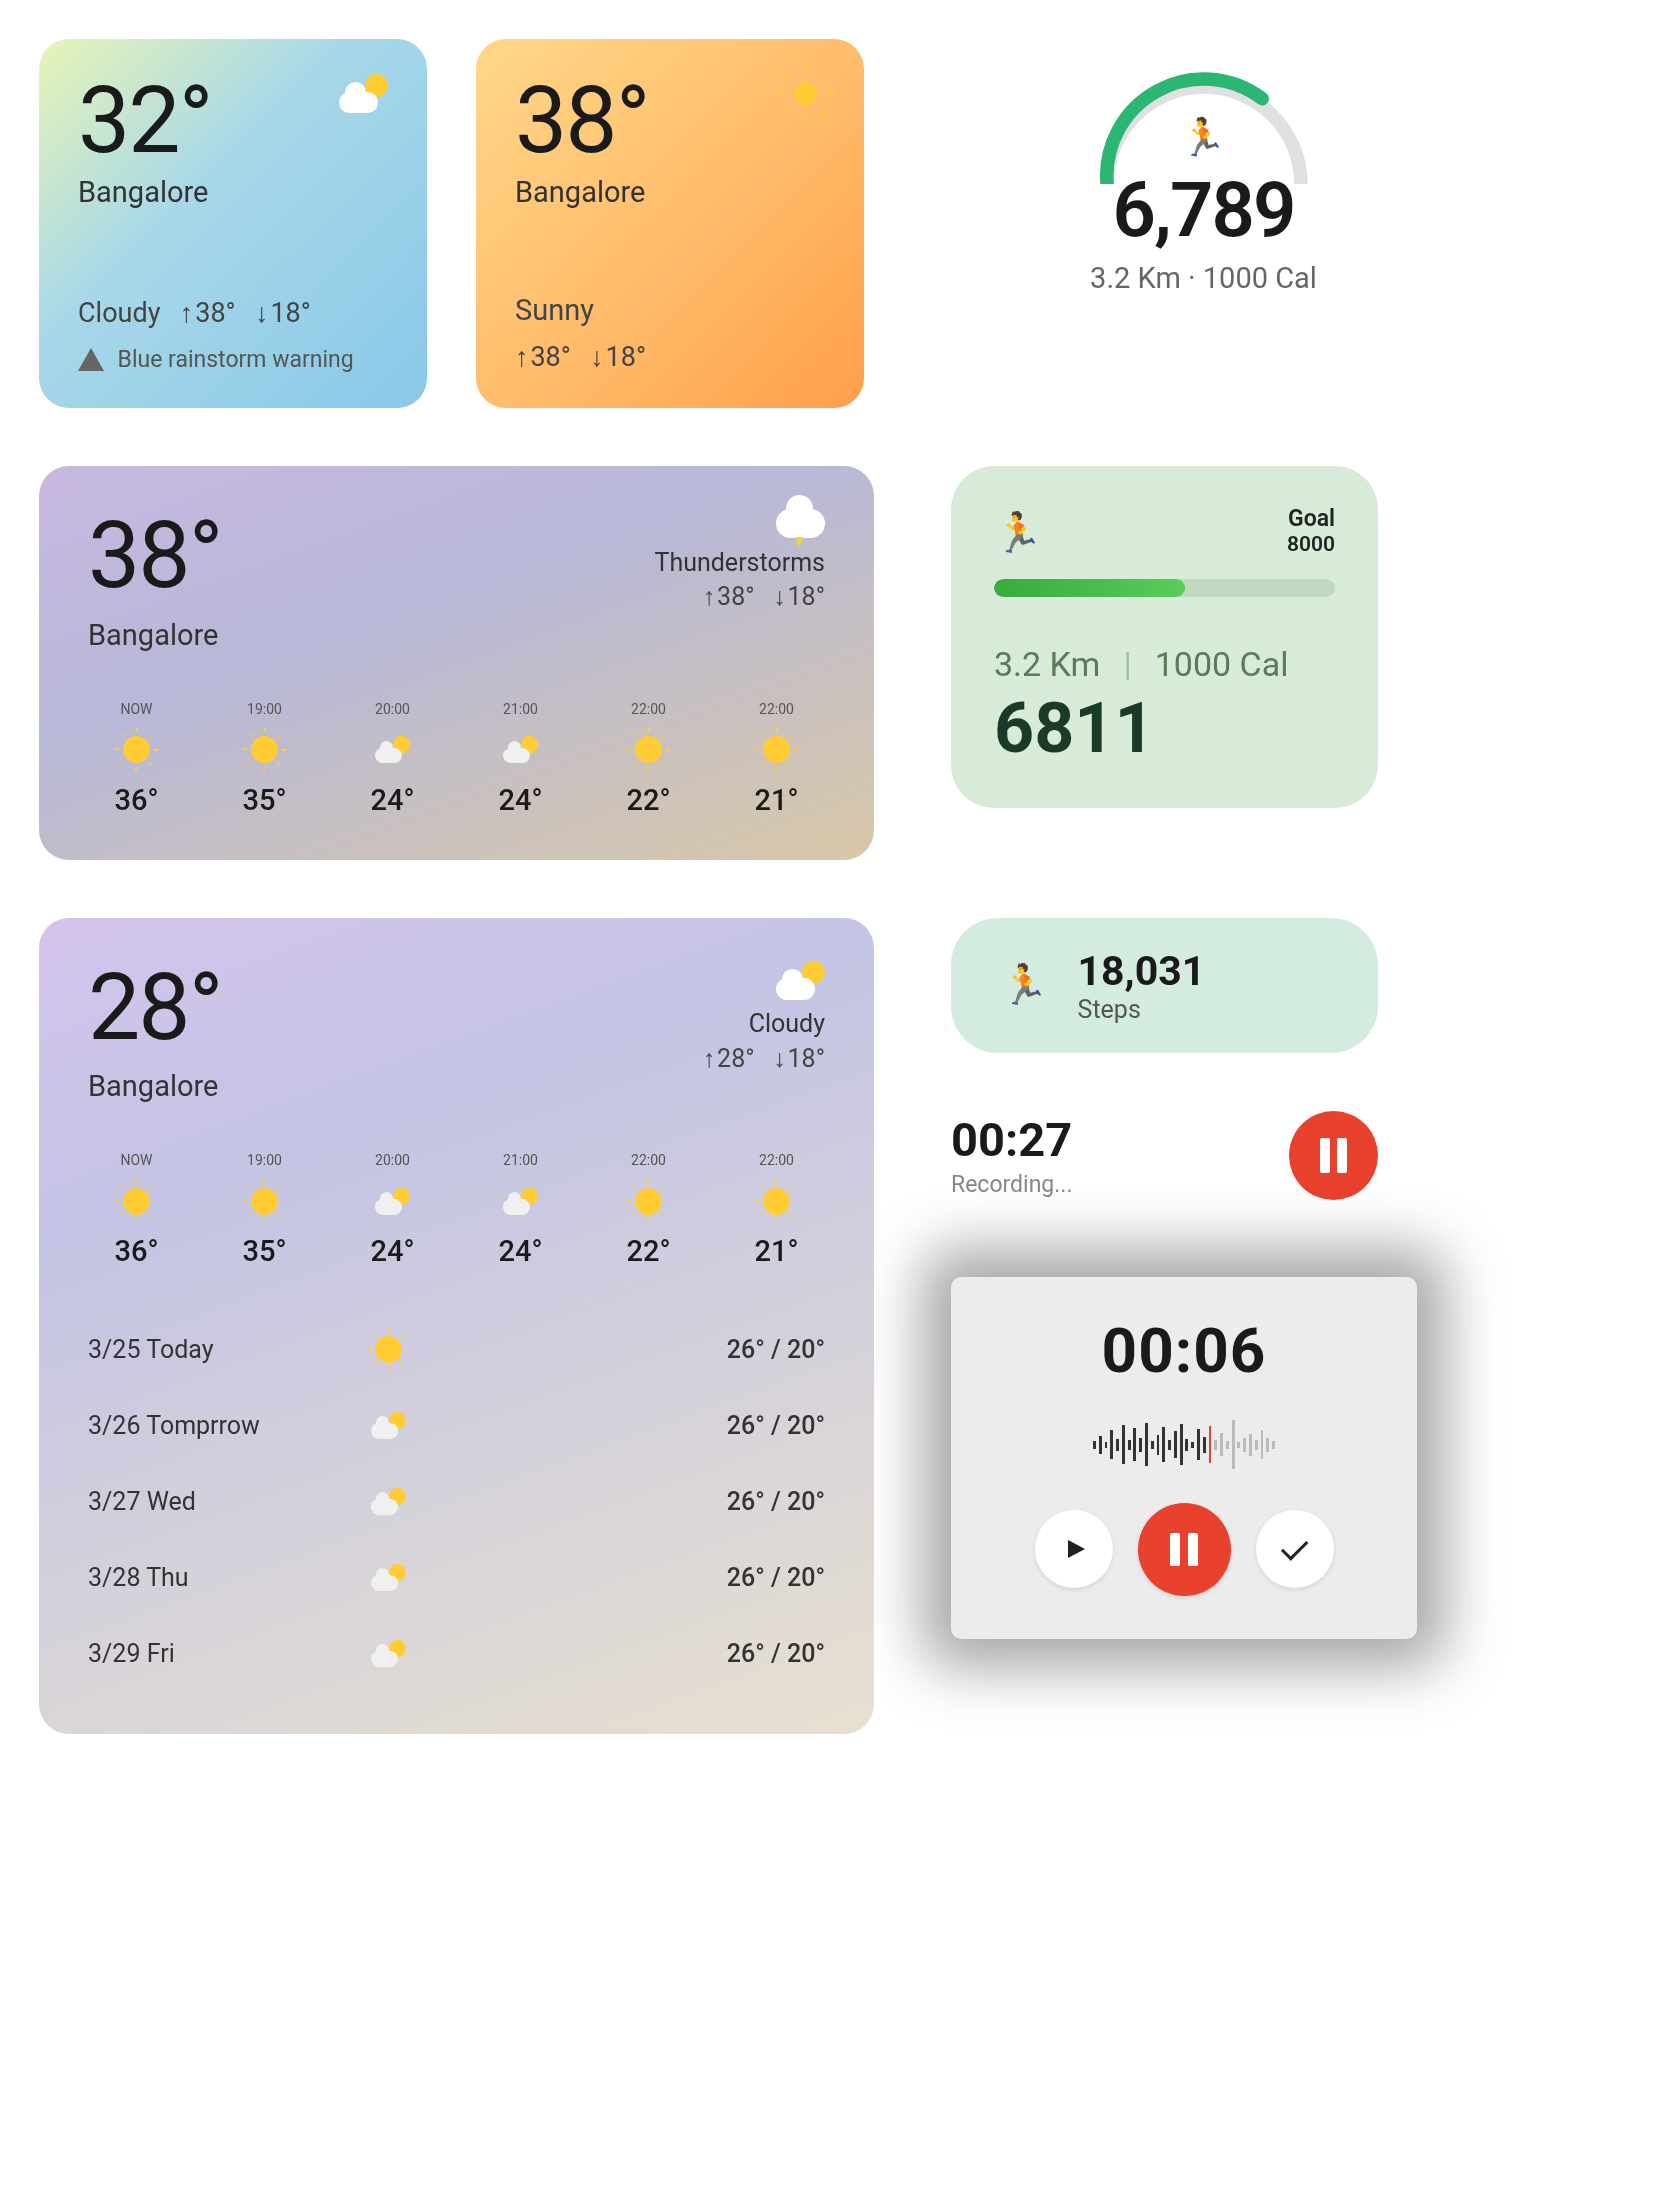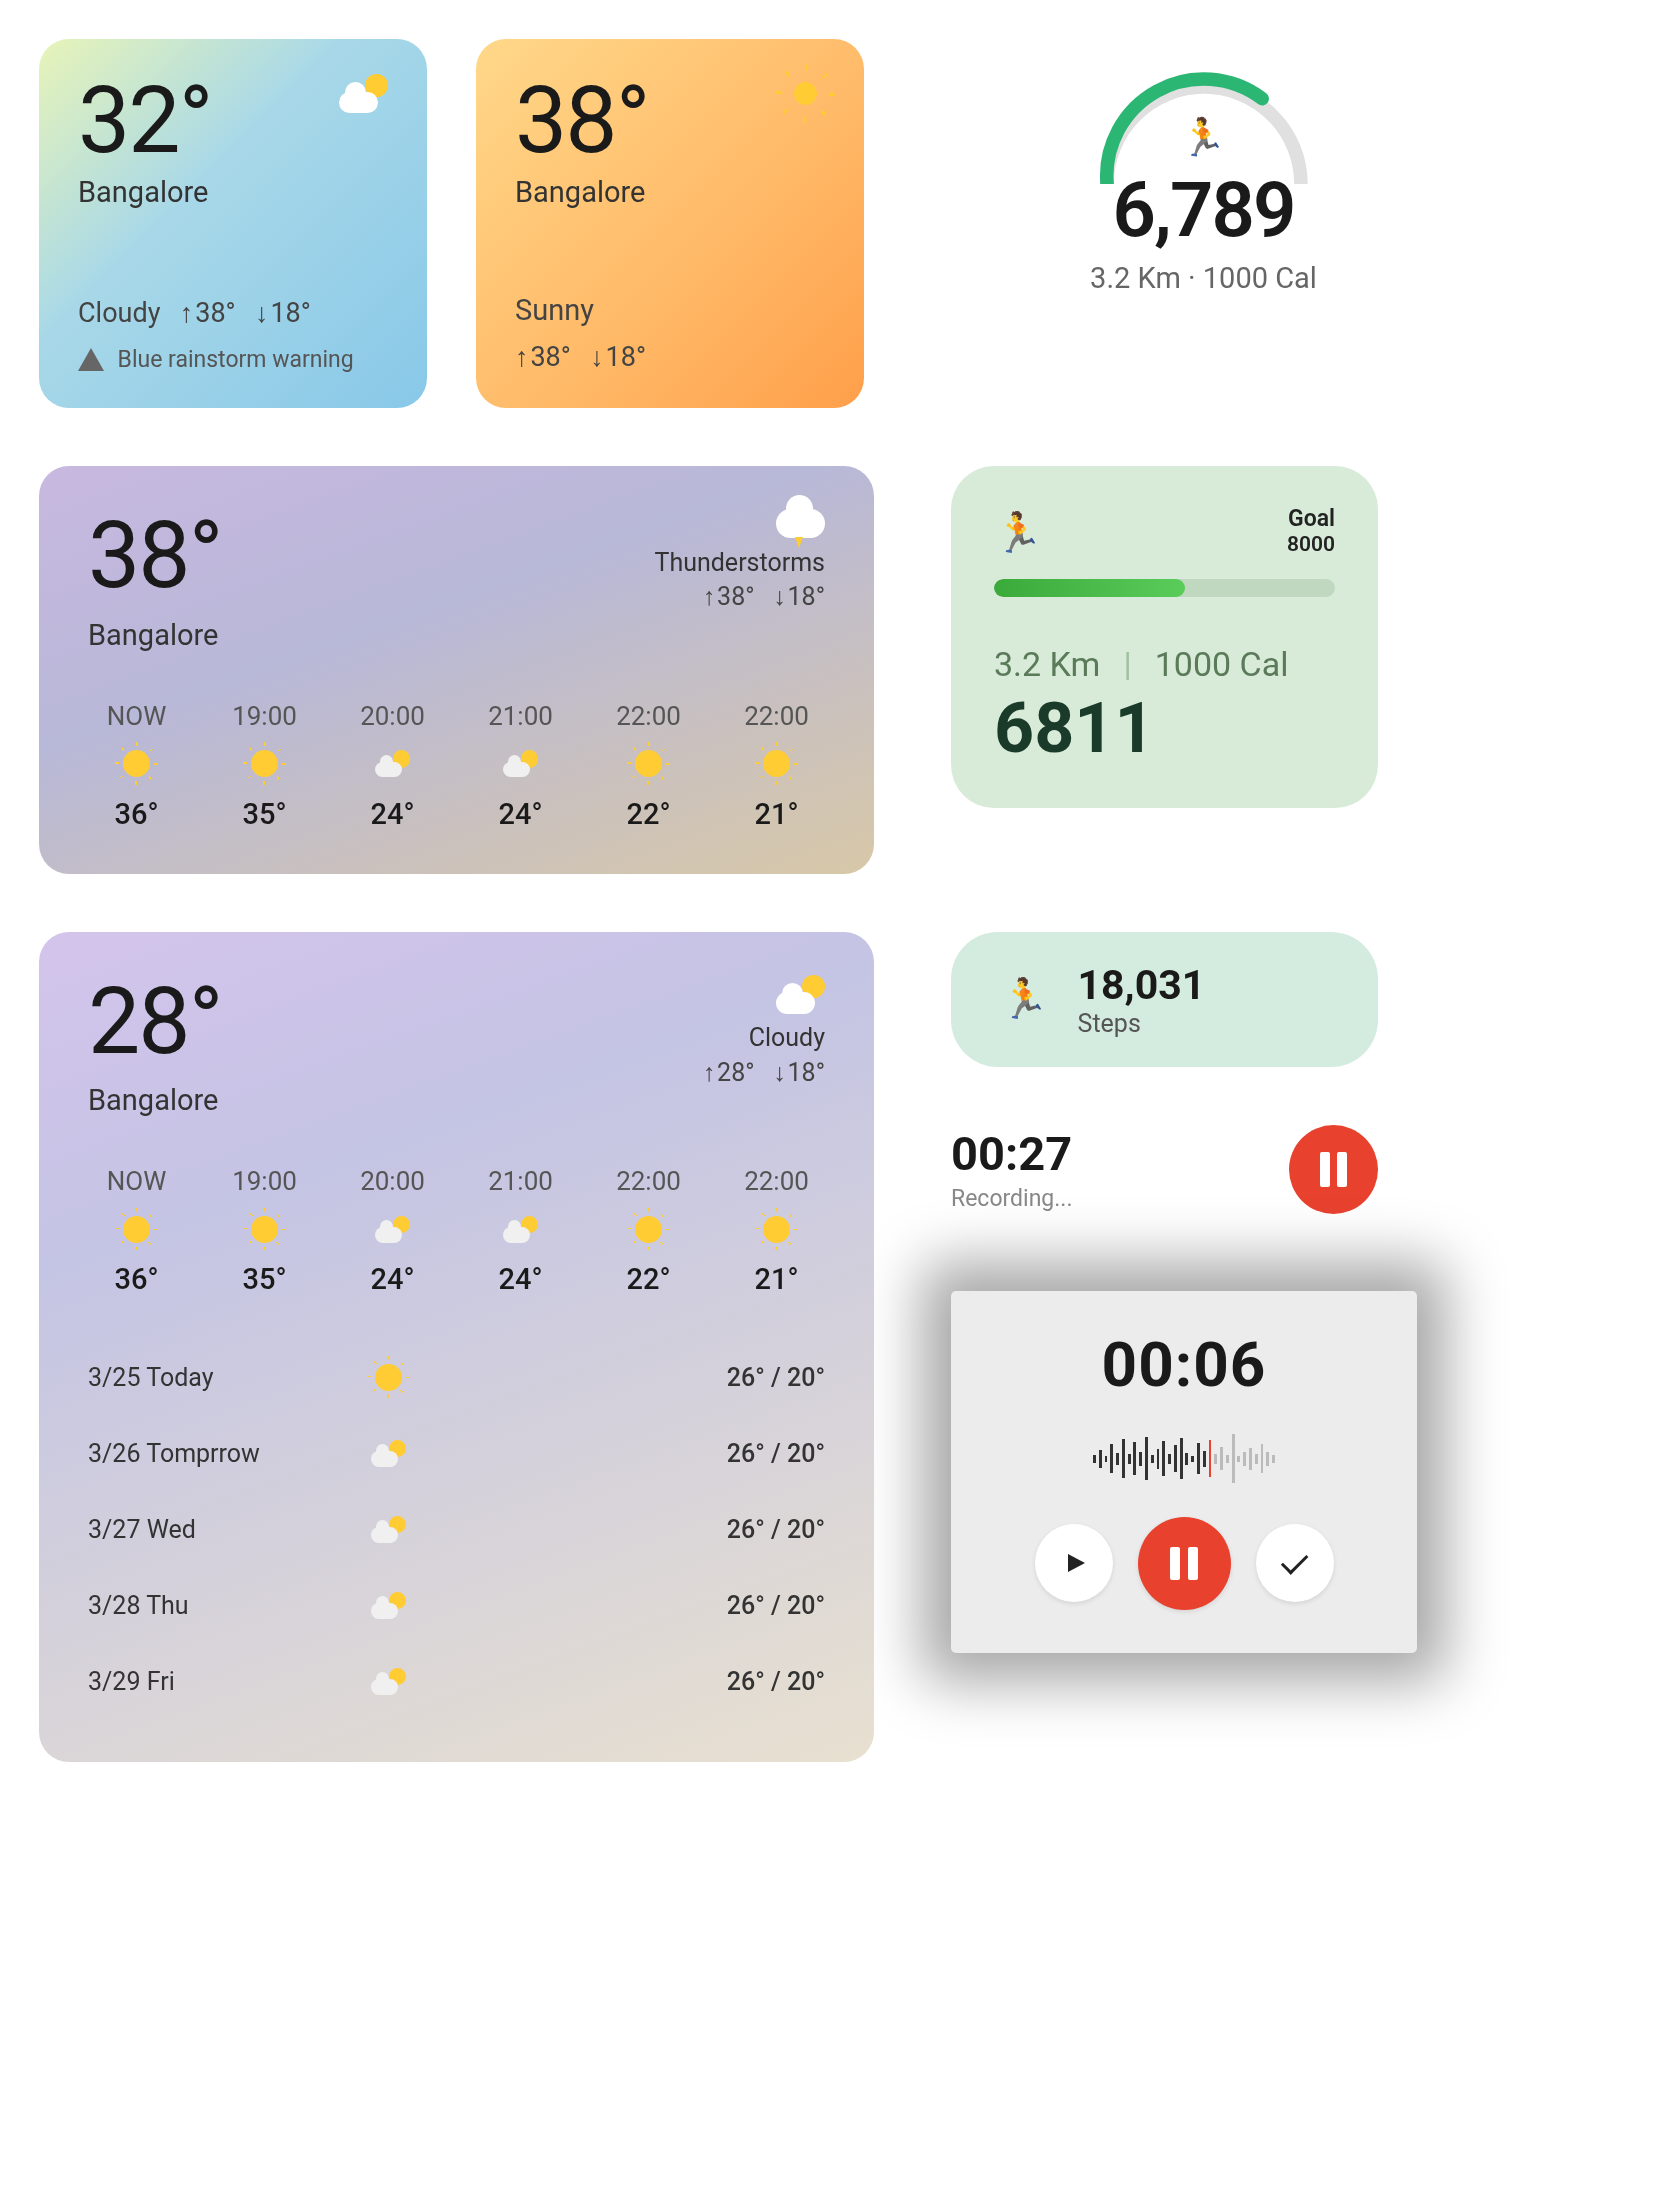--- a/index.html
+++ b/index.html
@@ -56,21 +56,21 @@
 
   
   .w-wide { width: 835px; background: linear-gradient(160deg, #c8b8e0 0%, #b8b8d8 40%, #d8c8a8 100%); padding: 43px 49px;}
   .w-wide.purple2 { background: linear-gradient(160deg, #d4c4ec 0%, #c4c4e4 30%, #e8e0d0 100%);}
   .wide-top { display:flex; justify-content:space-between; align-items:flex-start;}
   .wide-right { text-align:right; display:flex; flex-direction:column; align-items:flex-end; gap:5.8px;}
   .wide-right .cond { font-size:25px; color:#333; margin-top:3.9px;}
   .wide-right .hilo { font-size:25px; color:#444;}
   .hours { display:flex; justify-content:space-between; margin-top:49px;}
   .hour { display:flex; flex-direction:column; align-items:center; gap:15.5px; width:97px;}
-  .hour .t { font-size:26px; color:#555;}
+  .hour .t { font-size:14px; color:#555;}
   .hour .ic { width:35px; height:35px; display:flex; align-items:center; justify-content:center;}
   .hour .temp { font-size:29px; font-weight:500;}
   .mini-sun { width:27px;height:27px;background:#ffcc33;border-radius:50%;box-shadow:0 0 0 1.9px rgba(255,204,51,0);position:relative;}
   .mini-sun::after{content:"";position:absolute;inset:-7.8px;background:repeating-conic-gradient(#ffcc33 0 4deg,transparent 4deg 45deg);-webkit-mask:radial-gradient(circle,transparent 58%,black 59%);border-radius:50%;}
   .mini-cloud-sun{position:relative;width:35px;height:27px;}
   .mini-cloud-sun .s{position:absolute;right:0;top:0;width:17.5px;height:17.5px;background:#ffcc33;border-radius:50%;}
   .mini-cloud-sun .c{position:absolute;left:0;bottom:0;width:27px;height:15.5px;background:#f0f0f0;border-radius:9.7px;}
   .mini-cloud-sun .c::before{content:"";position:absolute;width:13.6px;height:13.6px;background:#f0f0f0;border-radius:50%;top:-6.8px;left:4.9px;}
 
   
@@ -98,21 +98,21 @@
   .pill .lbl{font-size:25px;color:#555;}
 
   
   .rec-row{display:flex;align-items:center;gap:29px;width:427px;}
   .rec-text .t{font-size:47px;font-weight:700;}
   .rec-text .s{font-size:23px;color:#888;margin-top:3.9px;}
   .pause-btn{margin-left:auto;width:89px;height:89px;background:#e8422f;border-radius:50%;display:flex;align-items:center;justify-content:center;gap:7.8px;cursor:pointer;}
   .pause-btn span{width:9.7px;height:35px;background:#fff;border-radius:1.9px;}
 
   
-  .recorder-card{width:466px;background:#ececec;border-radius:5px;padding:37px 39px 43px;box-shadow:0 0 58px 29px rgba(0,0,0,0.35);display:flex;flex-direction:column;align-items:center;gap:29px;margin-top:19.4px;}
+  .recorder-card{width:466px;background:#ececec;border-radius:10px;padding:37px 39px 43px;box-shadow:0 0 58px 29px rgba(0,0,0,0.35);display:flex;flex-direction:column;align-items:center;gap:29px;margin-top:19.4px;}
   .recorder-card .time{font-size:62px;font-weight:700;letter-spacing:1px;}
   .wave{width:100%;height:58px;display:flex;align-items:center;justify-content:center;gap:2.9px;}
   .wave .b{width:2.9px;background:#333;}
   .wave .dim{background:#bbb;}
   .wave .mark{width:2.9px;background:#e8422f;height:49px;}
   .rec-controls{display:flex;gap:25px;align-items:center;}
   .circ-btn{width:78px;height:78px;border-radius:50%;background:#fff;display:flex;align-items:center;justify-content:center;cursor:pointer;box-shadow:0 1.9px 5.8px rgba(0,0,0,0.1);}
   .circ-btn.red{background:#e8422f;width:93px;height:93px;}
   .circ-btn.red span{width:9.7px;height:33px;background:#fff;border-radius:1.9px;margin:0 3.9px;}
   .flag-icon{width:0;height:0;border-top:9.7px solid transparent;border-bottom:9.7px solid transparent;border-left:17.5px solid #222;position:relative;left:2.9px;}

